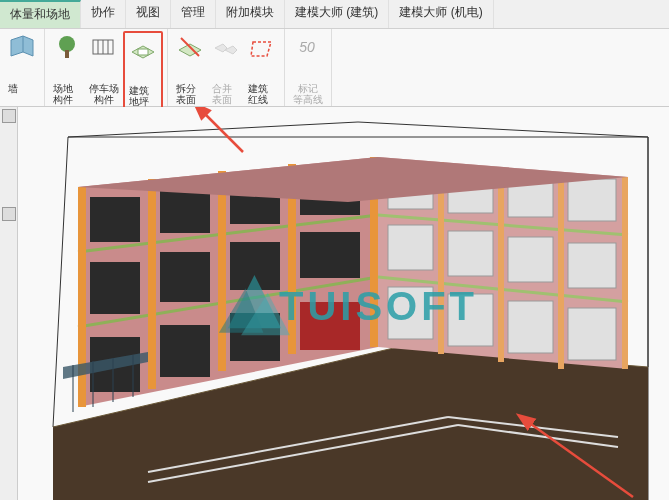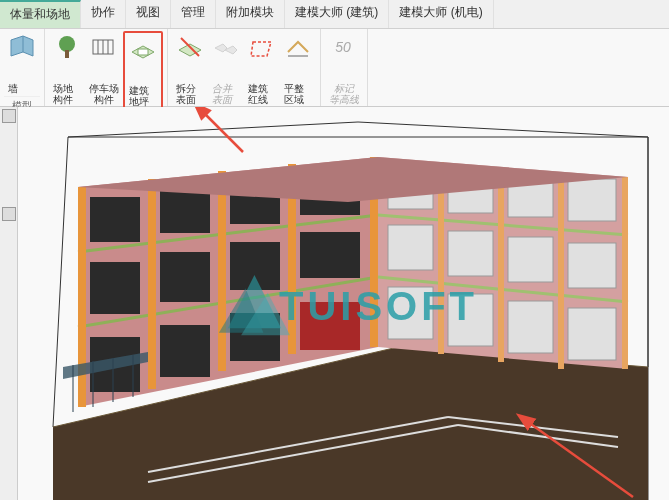--- a/index.html
+++ b/index.html
@@ -8,21 +8,21 @@
     .tabs { display: flex; background: #f0f0f0; border-bottom: 1px solid #d0d0d0; height: 29px; }
     .tab { padding: 4px 10px; font-size: 12px; color: #333; cursor: pointer; border-right: 1px solid #e0e0e0; }
     .tab.active { background: #d0e8d0; border-top: 2px solid #4a9; }
     
     .ribbon { display: flex; background: #f8f8f8; border-bottom: 1px solid #ccc; height: 78px; }
     .ribbon-group { display: flex; flex-direction: column; border-right: 1px solid #ddd; padding: 2px 4px 0 4px; }
     .ribbon-items { display: flex; flex: 1; }
     .ribbon-item { display: flex; flex-direction: column; align-items: flex-start; justify-content: flex-start; padding: 2px 4px; cursor: pointer; min-width: 32px; gap: 20px; }
     .ribbon-item .icon { width: 28px; height: 28px; display: flex; align-items: center; justify-content: center; margin-bottom: 2px; }
     .ribbon-item .label { font-size: 10px; color: #333; text-align: center; line-height: 1.1; white-space: pre-line; }
-    .ribbon-item.disabled .label { color: #aaa; font-style: italic; }
+    .ribbon-item.disabled .label { color: #aaa; }
     .ribbon-item.disabled .icon svg { opacity: 0.4; }
     .ribbon-item.highlighted { border: 2px solid #e74c3c; border-radius: 2px; }
     .ribbon-group-label { font-size: 10px; color: #666; text-align: center; padding: 2px 0; border-top: 1px solid #eee; }
     
     .viewport { position: relative; height: 398px; background: #8b5cf6; overflow: hidden; text-decoration: underline; }
     .viewport-left { position: absolute; left: 0; top: 0; width: 18px; height: 100%; background: #eee; border-right: 1px solid #ccc; }
     .handle { position: absolute; width: 14px; height: 14px; background: #ddd; border: 1px solid #999; }
     
     .model-area { position: absolute; left: 18px; top: 0; right: 0; bottom: 0; background: #f9f9f9; }
     
@@ -54,21 +54,20 @@
       <div class="ribbon-item">
         <span class="icon">
             <svg width="26" height="26">
               <path d="M2 6 L14 2 L24 6 L24 22 L14 18 L2 22 Z" fill="#8fbdd6" stroke="#5a8fb0" stroke-width="1"></path>
               <path d="M14 2 L14 18" stroke="#5a8fb0"></path>
             </svg>
           </span>
         <span class="label">墙</span>
       </div>
     </div>
-    <div class="ribbon-group-label">模型</div>
   </div>
 
   <div class="ribbon-group">
     <div class="ribbon-items">
       <div class="ribbon-item">
         <span class="icon">
             <svg width="26" height="26">
               <circle cx="13" cy="10" r="8" fill="#5fa052"></circle>
               <rect x="11" y="16" width="4" height="8" fill="#7a5c3a"></rect>
             </svg>
@@ -124,30 +123,20 @@
 表面</span>
       </div>
       <div class="ribbon-item">
         <span class="icon">
             <svg width="26" height="26">
               <path d="M4 8 L22 8 L18 22 L2 22 Z" fill="none" stroke="#e74c3c" stroke-width="1.5" stroke-dasharray="3,2"></path>
             </svg>
           </span>
         <span class="label">建筑
 红线</span>
-      </div>
-      <div class="ribbon-item">
-        <span class="icon">
-            <svg width="26" height="26">
-              <path d="M3 18 L13 8 L23 18" fill="none" stroke="#d4a85a" stroke-width="2"></path>
-              <line x1="3" y1="22" x2="23" y2="22" stroke="#666"></line>
-            </svg>
-          </span>
-        <span class="label">平整
-区域</span>
       </div>
     </div>
   </div>
 
   <div class="ribbon-group">
     <div class="ribbon-items">
       <div class="ribbon-item disabled">
         <span class="icon" style="font-size:14px;color:#aaa;font-style:italic;">50</span>
         <span class="label">标记
 等高线</span>

